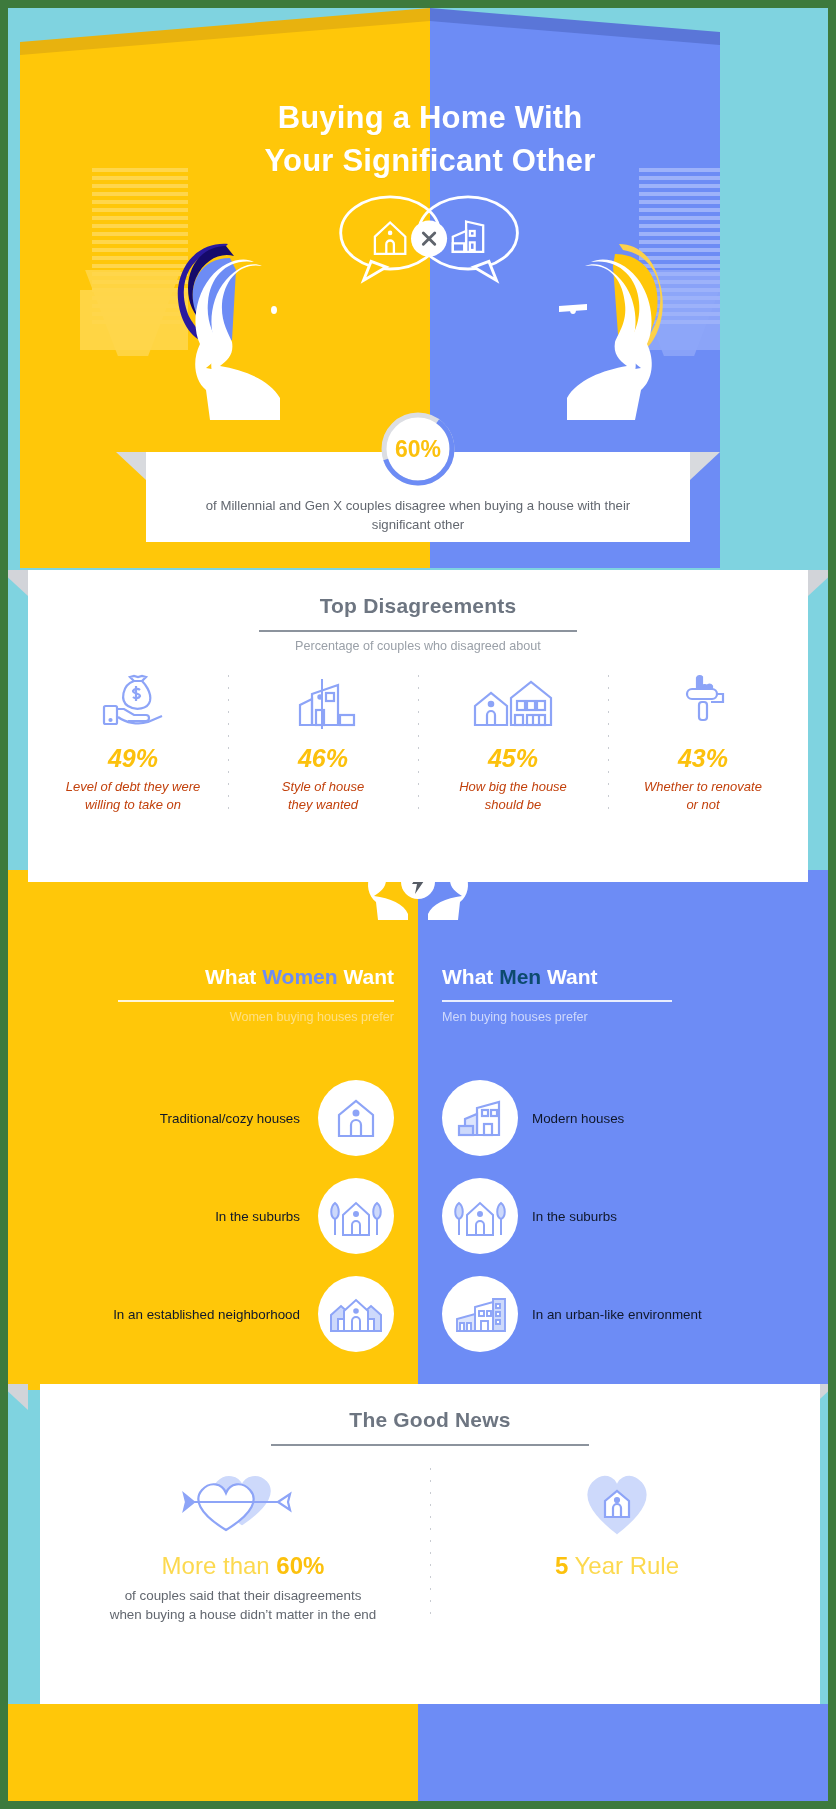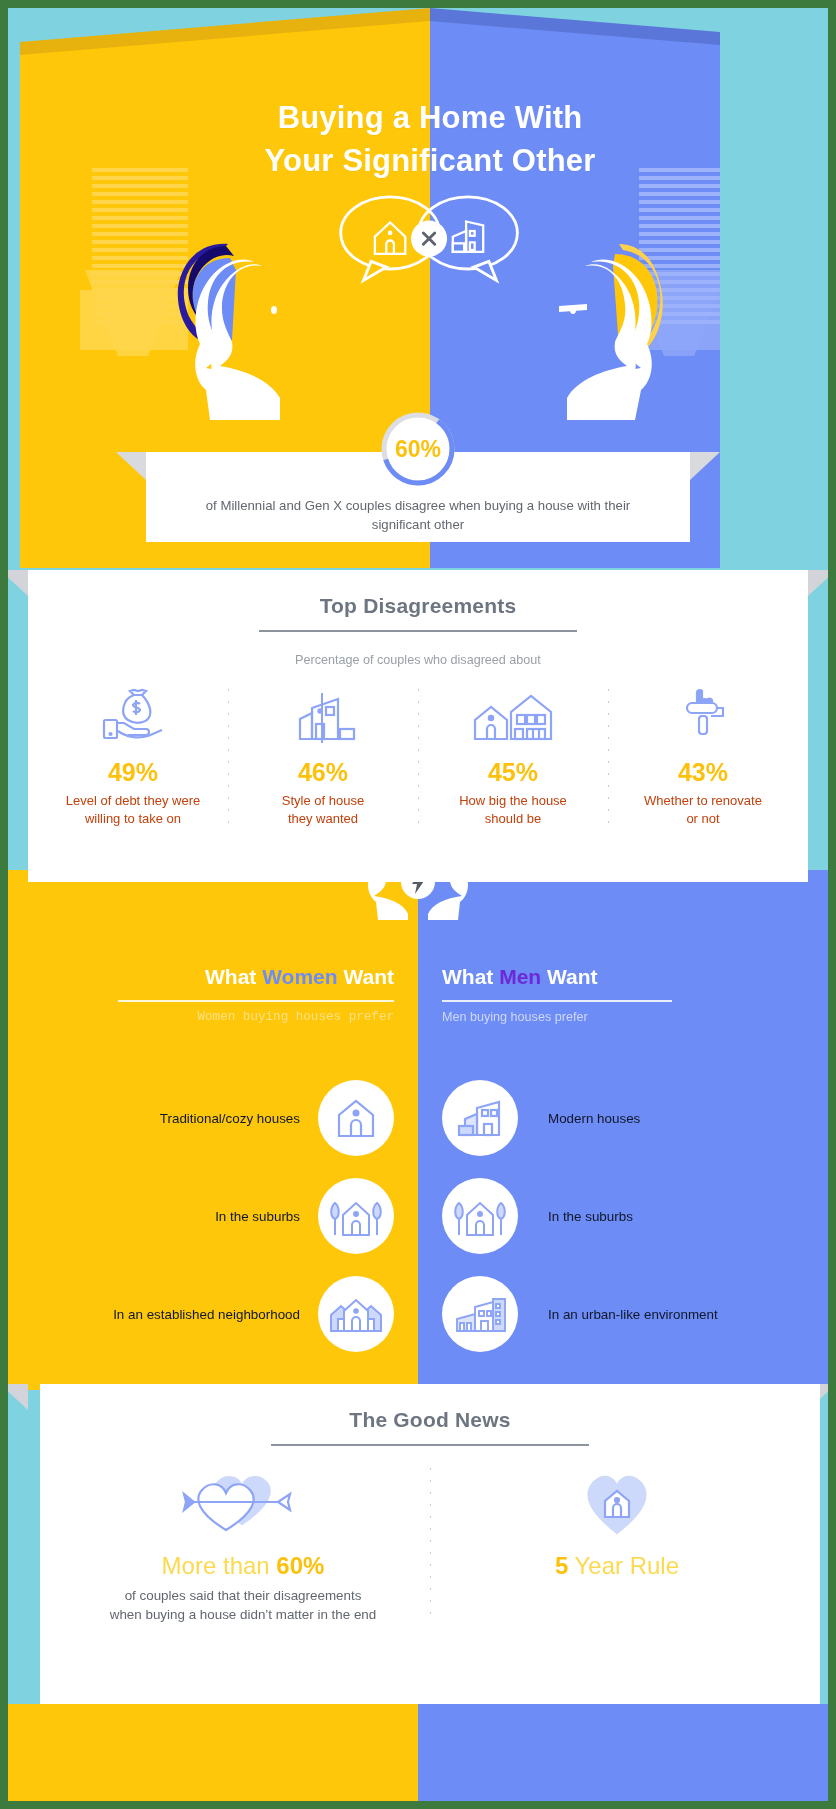--- a/index.html
+++ b/index.html
@@ -134,26 +134,27 @@
     position: absolute; width: 28px; height: 26px; background: #d2d4d9; z-index: 19;
     clip-path: polygon(0 0, 100% 0, 0 100%);
   }
   .card-head { text-align: center; padding-top: 24px; }
   .card-head .h {
     font-size: 21px; font-weight: bold; color: #6d7581; letter-spacing: .2px;
   }
   .card-head .rule {
     width: 318px; height: 2px; background: #8c939d; margin: 12px auto 0;
   }
-  .card-head .sub { font-size: 12.6px; color: #9aa0a8; margin-top: 21px; }
+  .card-head .sub { font-size: 12.6px; color: #9aa0a8; margin-top: 7px; }
 
   .stat-row { display: flex; margin-top: 16px; padding: 0 10px; }
   .stat-col {
     flex: 1; text-align: center; position: relative;
     padding: 0 6px;
+    font-style: italic;
   }
   .stat-col + .stat-col::before {
     content: ""; position: absolute; left: 0; top: 6px; bottom: 0; width: 1px;
     background: repeating-linear-gradient(to bottom, #c9ccd2 0 2px, transparent 2px 12px);
   }
   .stat-ico { height: 62px; display: flex; align-items: flex-end; justify-content: center; }
   .stat-pct { font-size: 25px; font-weight: bold; color: #fcc10d; margin-top: 13px; }
   .stat-lbl { font-size: 13px; color: #c2410c; line-height: 18px; margin-top: 5px; }
 
   
@@ -167,33 +168,33 @@
 
   .want-title {
     position: absolute; top: 95px; font-size: 21px; font-weight: bold; color: #ffffff;
   }
   .want-title.left  { left: 0; width: 386px; text-align: right; }
   .want-title.right { left: 434px; width: 386px; text-align: left; }
   .want-rule { position: absolute; top: 130px; height: 2px; background: #ffffff; opacity: .85; }
   .want-rule.left  { left: 110px; width: 276px; }
   .want-rule.right { left: 434px; width: 230px; }
   .want-sub { position: absolute; top: 140px; font-size: 12.6px; }
-  .want-sub.left  { left: 0; width: 386px; text-align: right; color: #ffe083; font-family: Liberation Mono, monospace; }
+  .want-sub.left  { left: 0; width: 386px; text-align: right; color: #ffe083; }
   .want-sub.right { left: 434px; width: 386px; text-align: left; color: #cfd9fc; }
 
   .pref { position: absolute; height: 96px; display: flex; align-items: center; }
   .pref .bubble {
     width: 76px; height: 76px; border-radius: 50%; background: #ffffff;
     display: flex; align-items: center; justify-content: center; flex: none;
   }
   .pref .txt { font-size: 13.4px; color: #0f172a; }
   .pref.left { left: 40px; width: 346px; justify-content: flex-end; }
   .pref.left .txt { text-align: right; margin-right: 18px; }
   .pref.right { left: 434px; width: 346px; justify-content: flex-start; }
-  .pref.right .txt { text-align: left; margin-left: 30px; }
+  .pref.right .txt { text-align: left; margin-left: 14px; }
 
   
   .card-news {
     position: absolute; left: 20px; top: 1376px; width: 780px; height: 320px;
     background: #ffffff; z-index: 20; margin-left: 12px;
   }
   .news-row { display: flex; margin-top: 22px; padding: 0 16px; }
   .news-col { flex: 1; text-align: center; position: relative; padding: 0 16px; }
   .news-col + .news-col::before {
     content: ""; position: absolute; left: 0; top: 0; bottom: 6px; width: 1px;
@@ -442,21 +443,21 @@
       <path d="M112 62 L104 74 L109 74 L107 84 L116 71 L111 71 Z" fill="#565c65"></path>
     </svg>
 
     <div class="want-title left">
       <span>What </span><span style="color:#6d8cf5">Women</span><span> Want</span>
     </div>
     <div class="want-rule left"></div>
     <div class="want-sub left">Women buying houses prefer</div>
 
     <div class="want-title right">
-      <span>What </span><span style="color:#6d28d9">Men</span><span> Want</span>
+      <span>What </span><span style="color:#0c4a6e">Men</span><span> Want</span>
     </div>
     <div class="want-rule right"></div>
     <div class="want-sub right">Men buying houses prefer</div>
 
     <div class="pref left" style="top:200px;">
       <div class="txt">Traditional/cozy houses</div>
       <div class="bubble">
         <svg width="46" height="44" viewBox="0 0 46 44" fill="none" stroke="#8da4f7" stroke-width="2.2">
           <path d="M6 40 L6 19 L23 5 L40 19 L40 40 Z"></path>
           <path d="M18 40 L18 29 a5 5 0 0 1 10 0 L28 40"></path>

